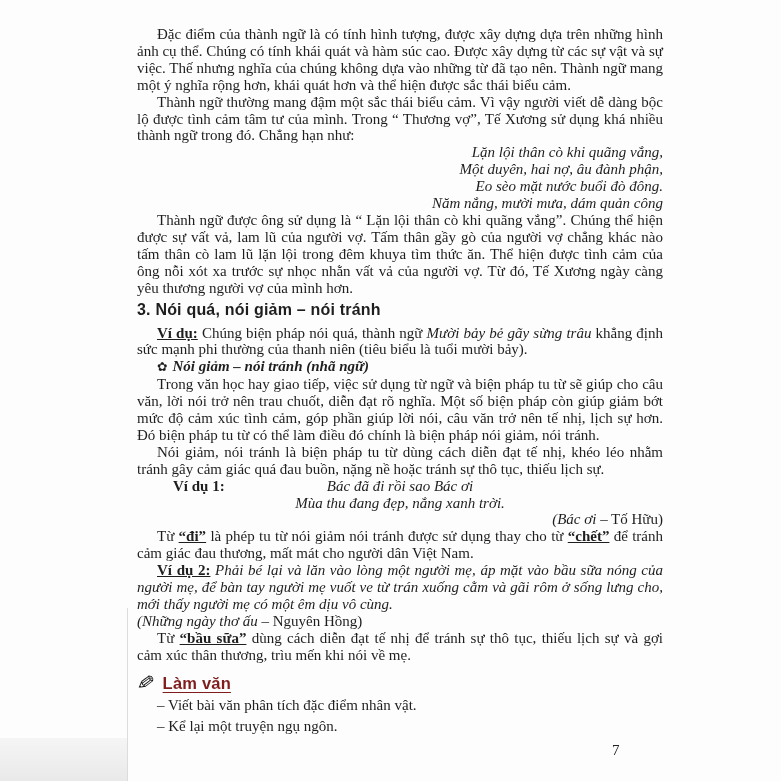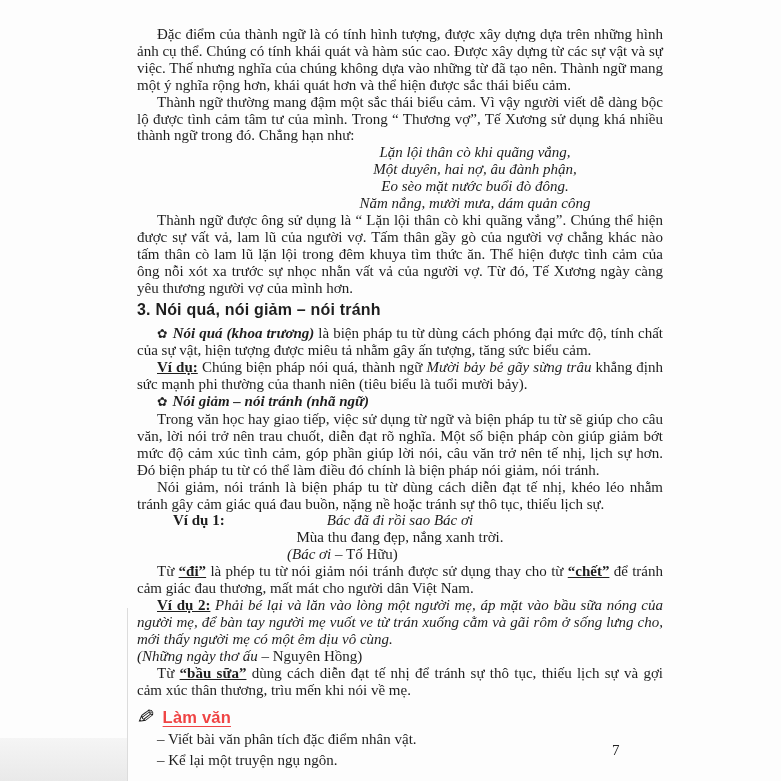--- a/index.html
+++ b/index.html
@@ -12,46 +12,46 @@
   .corner-shade{position:absolute;left:0;top:738px;width:127px;height:43px;
     background:linear-gradient(#f5f5f5,#e9e9e9);}
   .edge-line{position:absolute;left:127px;top:608px;width:1px;height:173px;background:#dcdcdc;}
 
   .content{
     position:absolute;left:137px;top:26px;width:526px;
     font-size:15px;line-height:16.9px;color:#1e1e1e;
     text-align:justify;
   }
   .body-p{margin:0;text-indent:20px;}
-  .poem{margin:0 0 0 150px;font-style:italic;text-align:center;text-indent:0;}
+  .poem{margin:0 0 0 150px;font-style:italic;text-align:right;text-indent:0;}
   .sec-heading{
     margin:3px 0 6px 0;font-family:"Liberation Sans",sans-serif;
     font-size:16px;font-weight:700;line-height:19px;text-indent:0;text-align:left;
     letter-spacing:.2px;
   }
   .marker{font-family:"DejaVu Sans",sans-serif;font-size:12.5px;margin-right:5px;}
   .term{font-weight:700;font-style:italic;}
   .bold{font-weight:700;text-decoration:underline;}
   .ital{font-style:italic;}
   .vd1-row{position:relative;text-align:center;text-indent:0;}
   .vd1-row .vd-label{position:absolute;left:36px;font-weight:700;font-style:normal;}
   .verse{font-style:italic;}
-  .verse-line{text-align:center;text-indent:0;}
-  .attr1{text-align:left;padding-left:150px;text-indent:0;}
+  .verse-line{text-align:center;font-style:italic;text-indent:0;}
+  .attr1{text-align:right;padding-left:150px;text-indent:0;}
   .attr2{text-align:left;text-indent:0;}
 
   .lamvan{margin-top:8px;text-align:left;}
   .lamvan-head{display:flex;align-items:center;gap:8px;line-height:23px;}
   .pencil{
     display:inline-block;transform:scaleX(-1) rotate(-8deg);
     font-family:"DejaVu Sans",sans-serif;font-size:21px;color:#111;line-height:1;
   }
   .lamvan-title{
     font-family:"Liberation Sans",sans-serif;font-weight:700;font-size:16.5px;
-    color:#ef4444;text-decoration:underline;text-underline-offset:3px;letter-spacing:.2px;
+    color:#7f1d1d;text-decoration:underline;text-underline-offset:3px;letter-spacing:.2px;
   }
   .lamvan-item{margin-left:20px;line-height:21px;text-indent:0;}
 
   .page-num{
     position:absolute;left:612px;top:742px;
     font-family:"Liberation Serif",serif;font-size:15px;color:#222;
   }
 </style>
 </head>
 <body>
@@ -68,21 +68,20 @@
       <div>Lặn lội thân cò khi quãng vắng,</div>
       <div>Một duyên, hai nợ, âu đành phận,</div>
       <div>Eo sèo mặt nước buổi đò đông.</div>
       <div>Năm nắng, mười mưa, dám quản công</div>
     </div>
 
     <p class="body-p">Thành ngữ được ông sử dụng là “ Lặn lội thân cò khi quãng vắng”. Chúng thể hiện được sự vất vả, lam lũ của người vợ. Tấm thân gầy gò của người vợ chẳng khác nào tấm thân cò lam lũ lặn lội trong đêm khuya tìm thức ăn. Thể hiện được tình cảm của ông nỗi xót xa trước sự nhọc nhằn vất vả của người vợ. Từ đó, Tế Xương ngày càng yêu thương người vợ của mình hơn.</p>
 
     <h3 class="sec-heading">3. Nói quá, nói giảm – nói tránh</h3>
 
-    <p class="body-p"><span class="marker">✿</span><span class="term">Nói quá (khoa trương)</span><span> là biện pháp tu từ dùng cách phóng đại mức độ, tính chất của sự vật, hiện tượng được miêu tả nhằm gây ấn tượng, tăng sức biểu cảm.</span></p>
 
     <p class="body-p"><span class="bold">Ví dụ:</span><span> Chúng biện pháp nói quá, thành ngữ </span><span class="ital">Mười bảy bẻ gãy sừng trâu</span><span> khẳng định sức mạnh phi thường của thanh niên (tiêu biểu là tuổi mười bảy).</span></p>
 
     <p class="body-p"><span class="marker">✿</span><span class="term">Nói giảm – nói tránh (nhã ngữ)</span></p>
 
     <p class="body-p">Trong văn học hay giao tiếp, việc sử dụng từ ngữ và biện pháp tu từ sẽ giúp cho câu văn, lời nói trở nên trau chuốt, diễn đạt rõ nghĩa. Một số biện pháp còn giúp giảm bớt mức độ cảm xúc tình cảm, góp phần giúp lời nói, câu văn trở nên tế nhị, lịch sự hơn. Đó biện pháp tu từ có thể làm điều đó chính là biện pháp nói giảm, nói tránh.</p>
 
     <p class="body-p">Nói giảm, nói tránh là biện pháp tu từ dùng cách diễn đạt tế nhị, khéo léo nhằm tránh gây cảm giác quá đau buồn, nặng nề hoặc tránh sự thô tục, thiếu lịch sự.</p>
 
     <div class="vd1-row">

